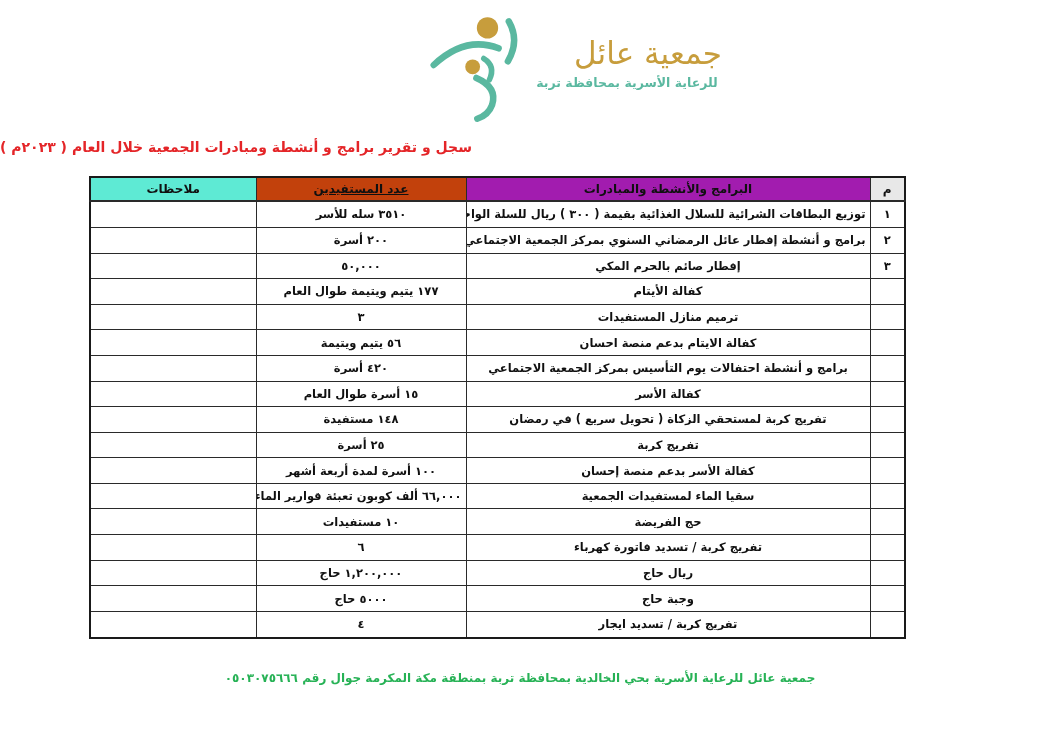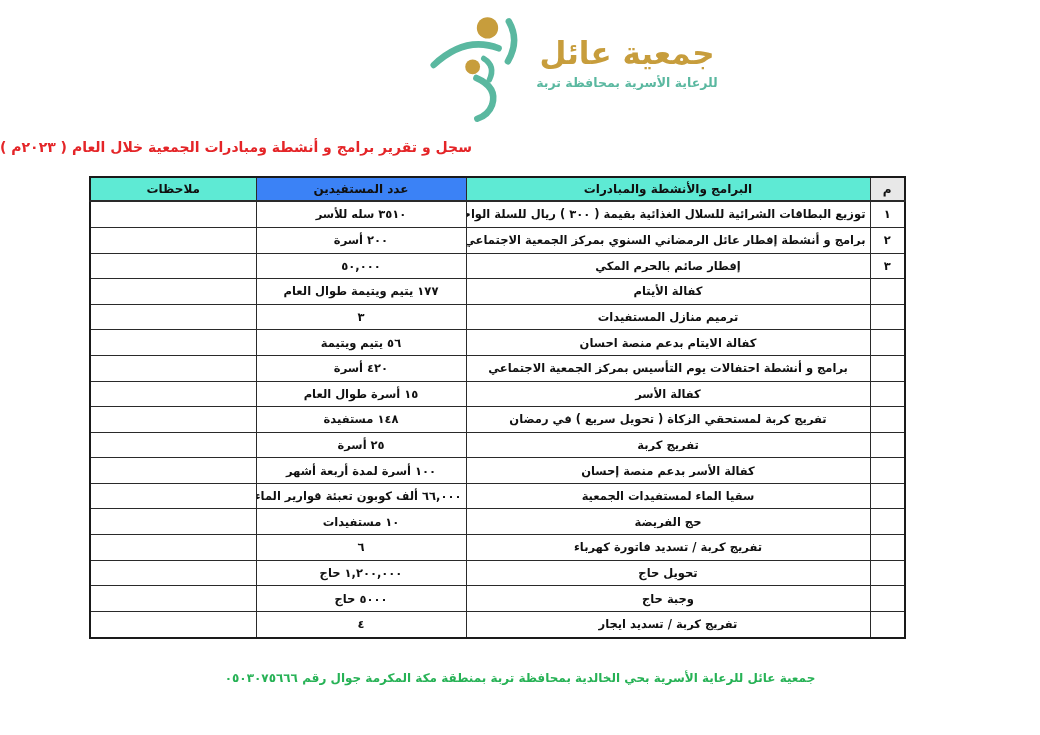--- a/index.html
+++ b/index.html
@@ -3,21 +3,21 @@
 <meta charset="utf-8">
 <style>
   * { margin:0; padding:0; box-sizing:border-box; }
   html,body { width:1040px; height:735px; background:#ffffff; overflow:hidden; }
   body { font-family:"DejaVu Sans", sans-serif; position:relative; }
 
   
   .logo { position:absolute; top:6px; left:430px; display:flex; align-items:flex-start; }
   .logo-figures { width:102px; height:118px; flex:0 0 auto; }
   .logo-text { direction:rtl; text-align:center; padding-top:30px; width:190px; }
-  .logo-name { font-size:31px; font-weight:bold; line-height:1.15; letter-spacing:-1px; }
+  .logo-name { font-size:31px; font-weight:normal; line-height:1.15; letter-spacing:-1px;text-align:right; }
   .logo-tagline { font-size:12.5px; font-weight:bold; margin-top:3px; }
   .logo-reg { font-size:7.5px; font-weight:bold; margin-top:4px; }
 
   
   .report-title { position:absolute; top:139px; left:0; width:100%;
     text-align:left; direction:rtl; font-size:14px; font-weight:bold; }
 
   
   table.programs { position:absolute; left:89px; top:176px; width:815px; height:463px;
     border-collapse:collapse; table-layout:fixed; direction:rtl;
@@ -57,22 +57,22 @@
   <table class="programs">
     <colgroup>
       <col style="width:35px">
         <col style="width:404px">
         <col style="width:210px">
         <col style="width:166px">
     </colgroup>
     <thead>
       <tr>
         <th style="background: rgb(232, 232, 232);">م</th>
-        <th style="background: #5eead4;">البرامج والأنشطة والمبادرات</th>
-        <th style="background: #3b82f6;">عدد المستفيدين</th>
+        <th style="background: #a21caf;">البرامج والأنشطة والمبادرات</th>
+        <th style="background: #c2410c; text-decoration: underline;">عدد المستفيدين</th>
         <th style="background: #5eead4;">ملاحظات</th>
       </tr>
     </thead>
     <tbody id="table-body">
         <tr>
           <td>١</td>
           <td>توزيع البطاقات الشرائية للسلال الغذائية بقيمة ( ٣٠٠ ) ريال للسلة الواحدة</td>
           <td>٣٥١٠ سله للأسر</td>
           <td></td>
         </tr>
@@ -149,21 +149,21 @@
           <td></td>
         </tr>
         <tr>
           <td></td>
           <td>تفريج كربة / تسديد فاتورة كهرباء</td>
           <td>٦</td>
           <td></td>
         </tr>
         <tr>
           <td></td>
-          <td>تحويل حاج</td>
+          <td>ريال حاج</td>
           <td>١,٢٠٠,٠٠٠ حاج</td>
           <td></td>
         </tr>
         <tr>
           <td></td>
           <td>وجبة حاج</td>
           <td>٥٠٠٠ حاج</td>
           <td></td>
         </tr>
         <tr>

